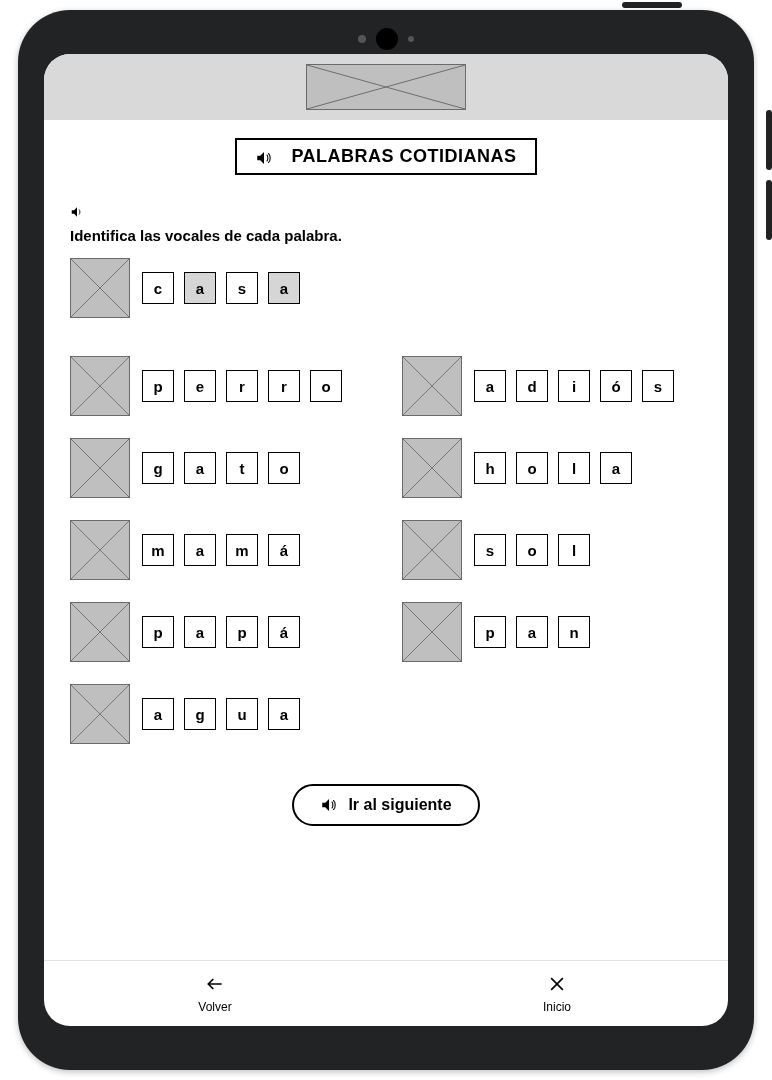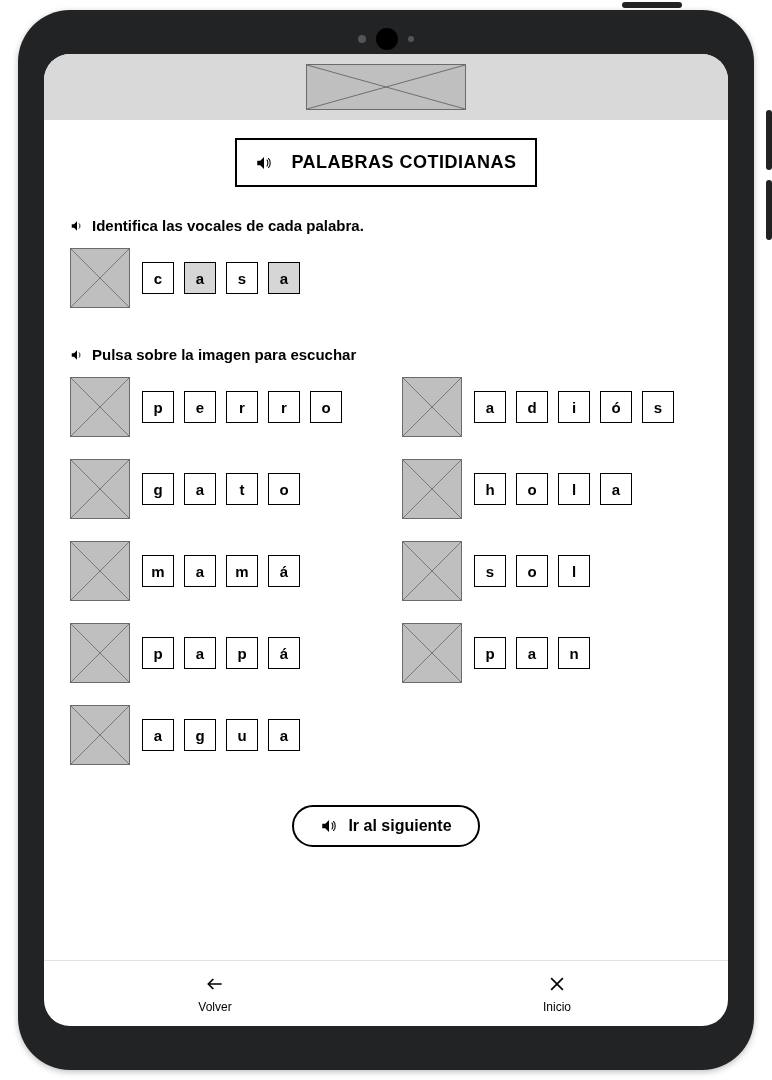--- a/index.html
+++ b/index.html
@@ -98,35 +98,36 @@
   }
 
   .title-bar {
     display: flex;
     justify-content: center;
     margin-bottom: 30px;
   }
   .title-box {
     border: 2px solid #000;
     display: inline-flex;
-    align-items: center;
+    align-items: flex-end;
     gap: 18px;
-    padding: 12px 18px;
+    padding: 6px 18px;
     font-weight: 700;
     font-size: 18px;
     letter-spacing: .5px;
   }
 
   .instr {
     display: flex;
-    align-items: center;
+    align-items: flex-start;
     gap: 8px;
     font-size: 15px;
     font-weight: 600;
     margin-bottom: 14px;
+    flex-direction: column;
   }
 
   
   .spk { display:inline-flex; flex-shrink:0; }
   .spk svg { width: 18px; height: 18px; fill:#000; }
   .spk.sm svg { width:14px; height:14px; }
 
   
   .word-row {
     display: flex;
@@ -256,29 +257,20 @@
             </svg>
         </div>
         <div class="letters" id="example-letters">
             <div class="letter">c</div>
             <div class="letter hi">a</div>
             <div class="letter">s</div>
             <div class="letter hi">a</div>
           </div>
       </div>
 
-      <div class="instr">
-        <span class="spk sm">
-          <svg viewBox="0 0 24 24">
-              <path d="M3 9v6h4l5 5V4L7 9H3z"></path>
-              <path d="M16 8c1.5 1 1.5 7 0 8" stroke="#000" stroke-width="1.5" fill="none" stroke-linecap="round"></path>
-            </svg>
-        </span>
-        <span>Pulsa sobre la imagen para escuchar</span>
-      </div>
 
       <div class="grid">
         <div class="col" id="col-left">
             <div class="word-row">
               <div class="ph">
                 <svg viewBox="0 0 100 100" preserveAspectRatio="none">
                   <line x1="0" y1="0" x2="100" y2="100"></line>
                   <line x1="100" y1="0" x2="0" y2="100"></line>
                 </svg>
               </div>

